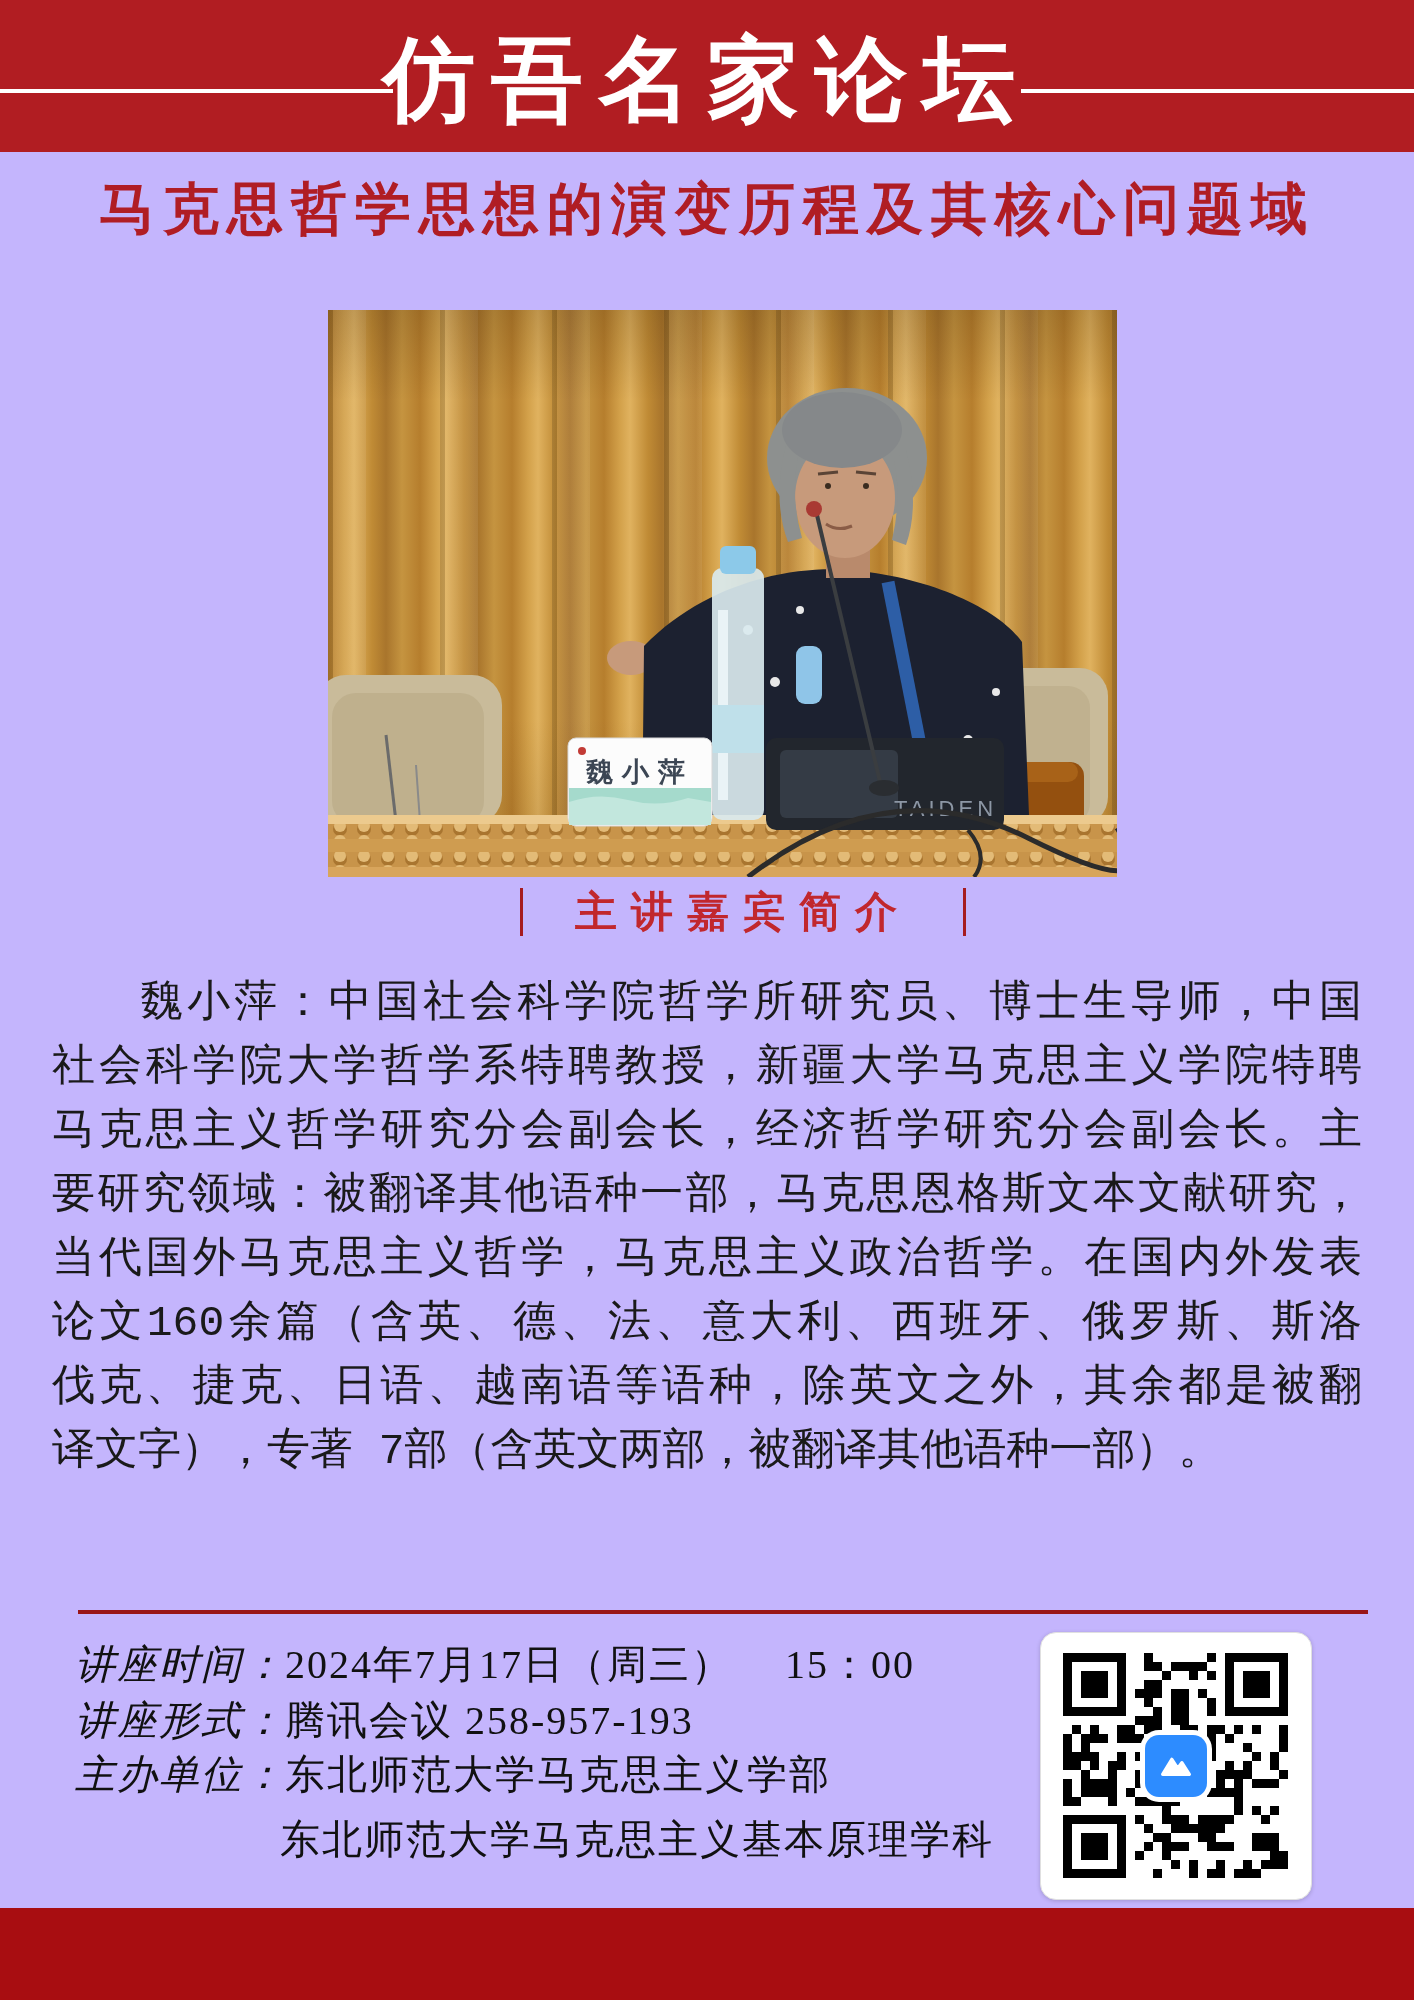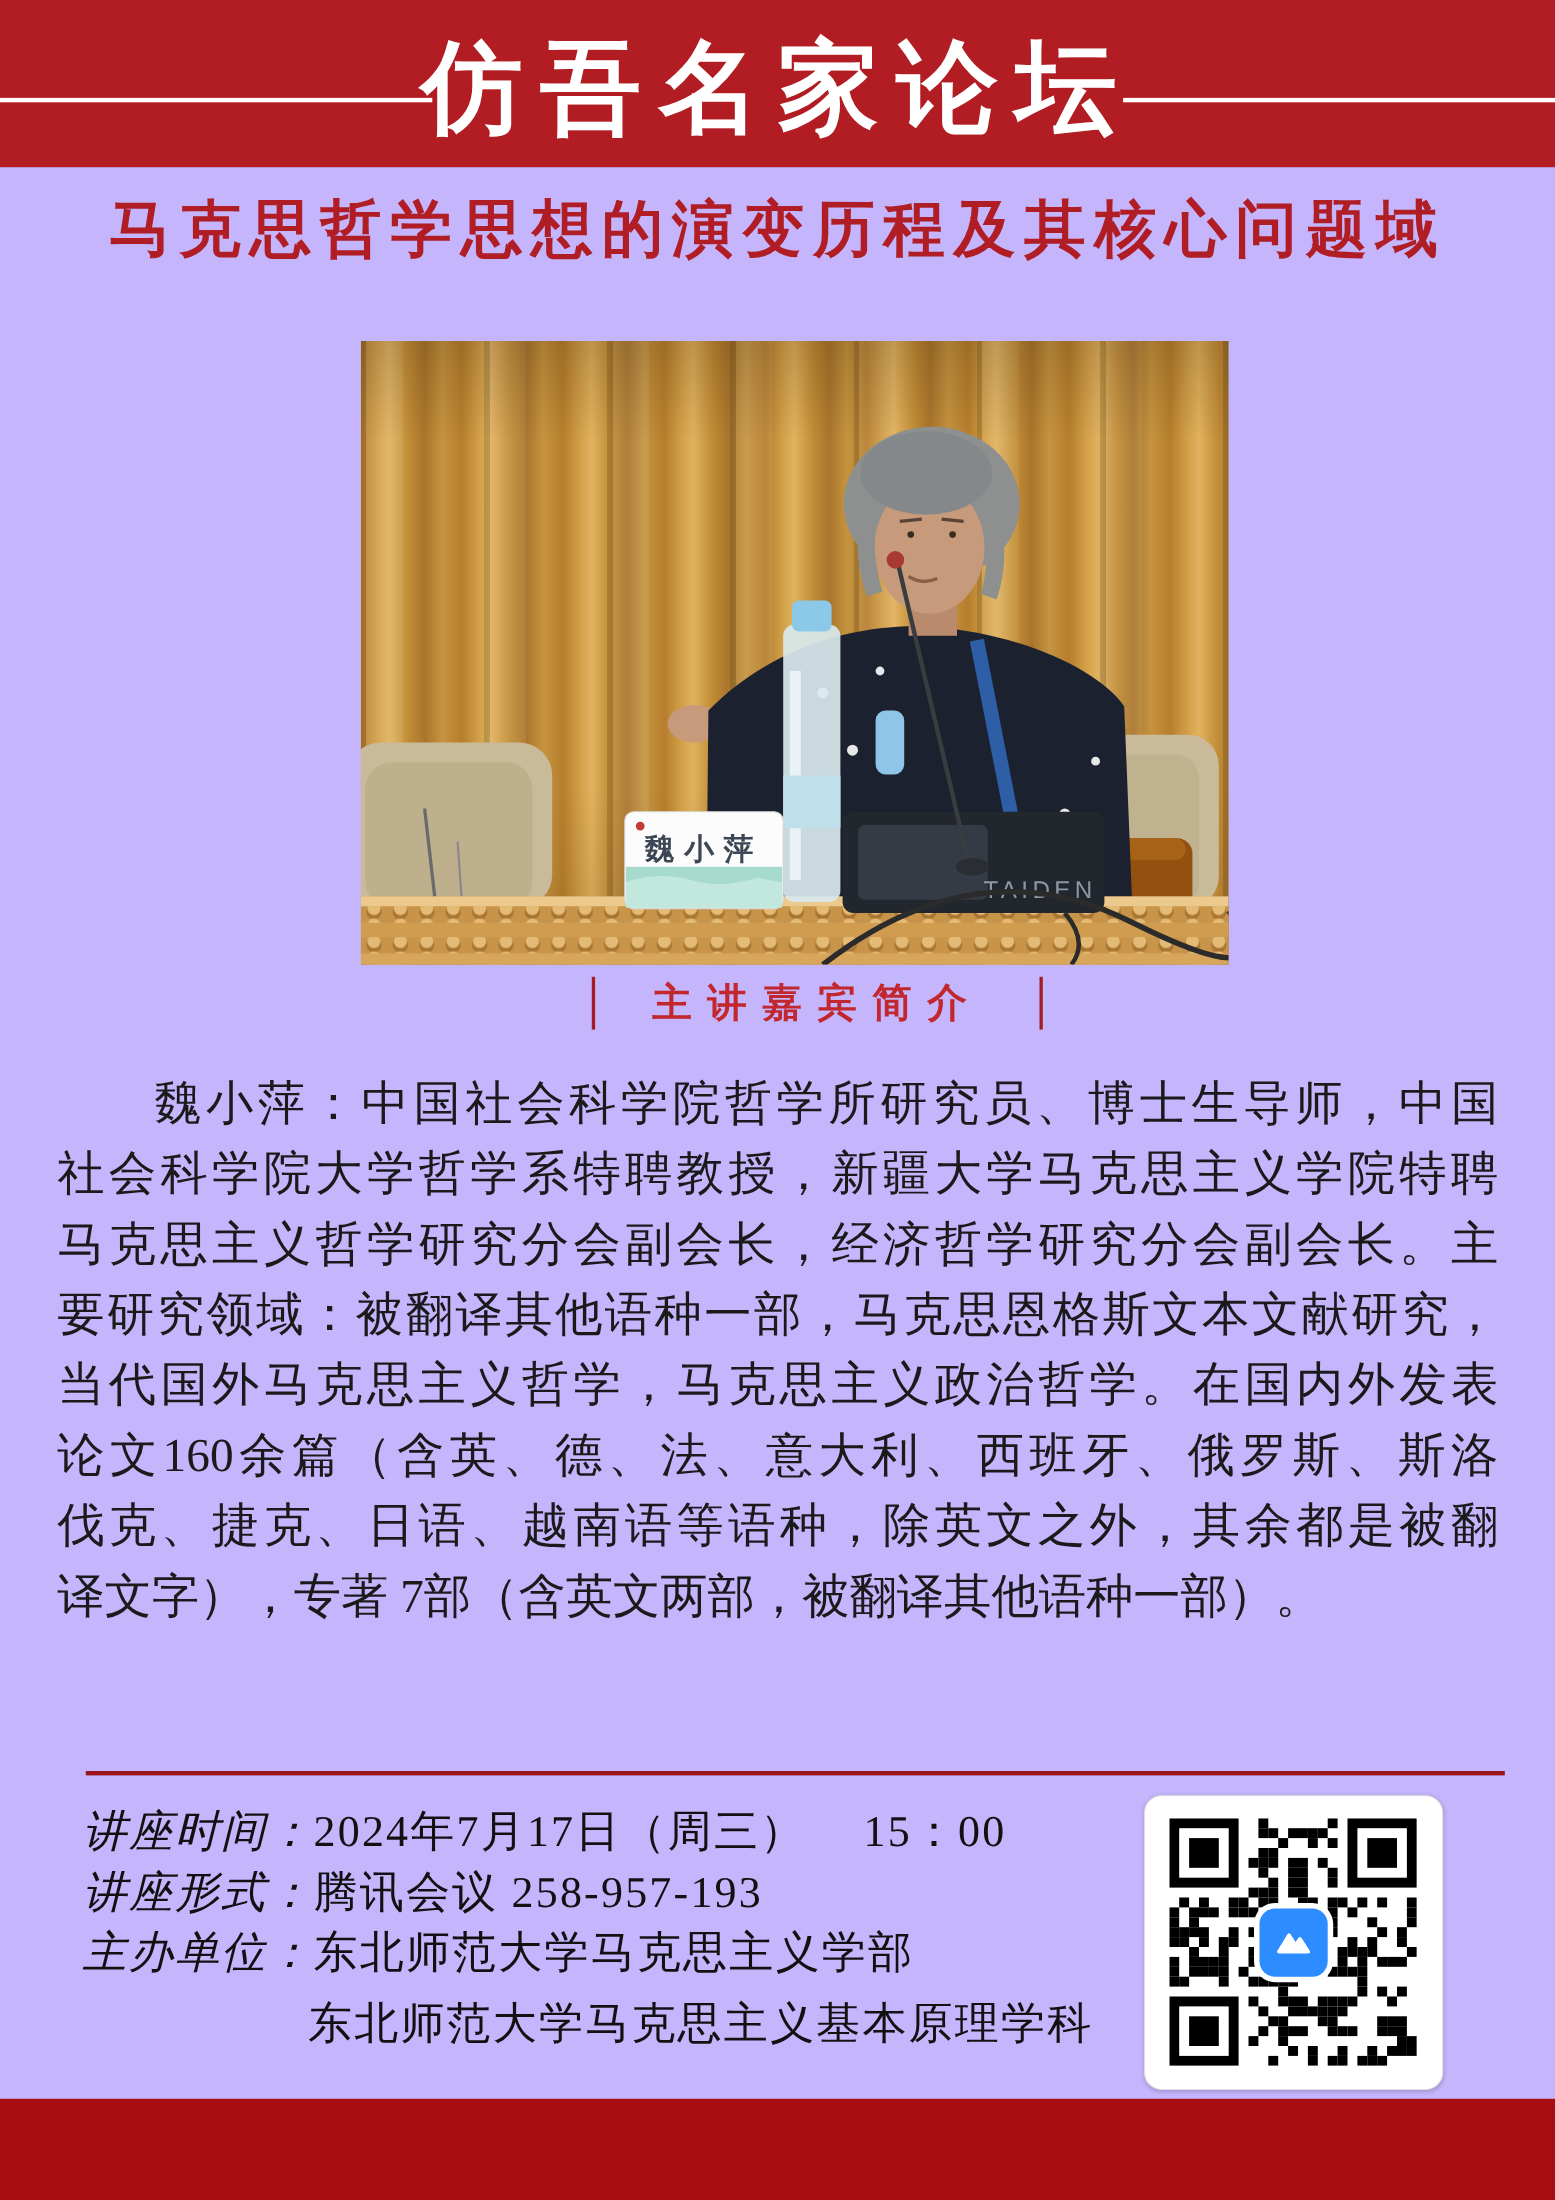--- a/index.html
+++ b/index.html
@@ -26,27 +26,27 @@
      background:
        linear-gradient(180deg, rgba(60,35,5,.20) 0%, rgba(0,0,0,0) 16%, rgba(0,0,0,0) 72%, rgba(90,55,15,.18) 100%),
        repeating-linear-gradient(90deg, rgba(0,0,0,0.14) 0 5px, rgba(255,255,255,0.07) 5px 38px, rgba(0,0,0,0) 38px 112px),
        repeating-linear-gradient(90deg, #b67e2d 0px, #d3a14a 16px, #e0b25f 26px, #c08b35 44px, #a9752c 58px, #c59440 74px, #b67e2d 92px);}
   .scene{position:absolute;left:0;top:0;}
 
   
   .section-head{position:absolute;top:886px;left:0;width:100%;height:52px;
         display:flex;align-items:center;justify-content:center;transform:translateX(36px);}
   .section-bar{width:3px;height:48px;background:#a61b1f;}
-  .section-title{color:#c1272d;font-size:36px;font-weight:bold;letter-spacing:14px;
+  .section-title{color:#c1272d;font-size:42px;font-weight:bold;letter-spacing:14px;
         margin:0 52px;font-family:"Liberation Sans", sans-serif;}
 
   
   .bio{position:absolute;top:972px;left:52px;width:1310px;color:#1a1a1a;font-size:43px;}
   .bio-line{height:64px;line-height:64px;text-align:justify;text-align-last:justify;
-        text-justify:inter-character;overflow:hidden;}
+        text-justify:inter-character;overflow:hidden;font-family:Liberation Mono, monospace;}
   .bio-line.first{text-indent:88px;}
   .bio-line.last{text-align-last:left;}
 
   
   .divider{position:absolute;top:1610px;left:78px;width:1290px;height:4px;background:#991518;}
 
   
   .details{position:absolute;left:75px;top:1640px;color:#111;font-size:40px;
         font-family:"Liberation Serif", serif;}
   .d-row{position:absolute;left:0;white-space:nowrap;height:50px;line-height:50px;letter-spacing:2px;}

